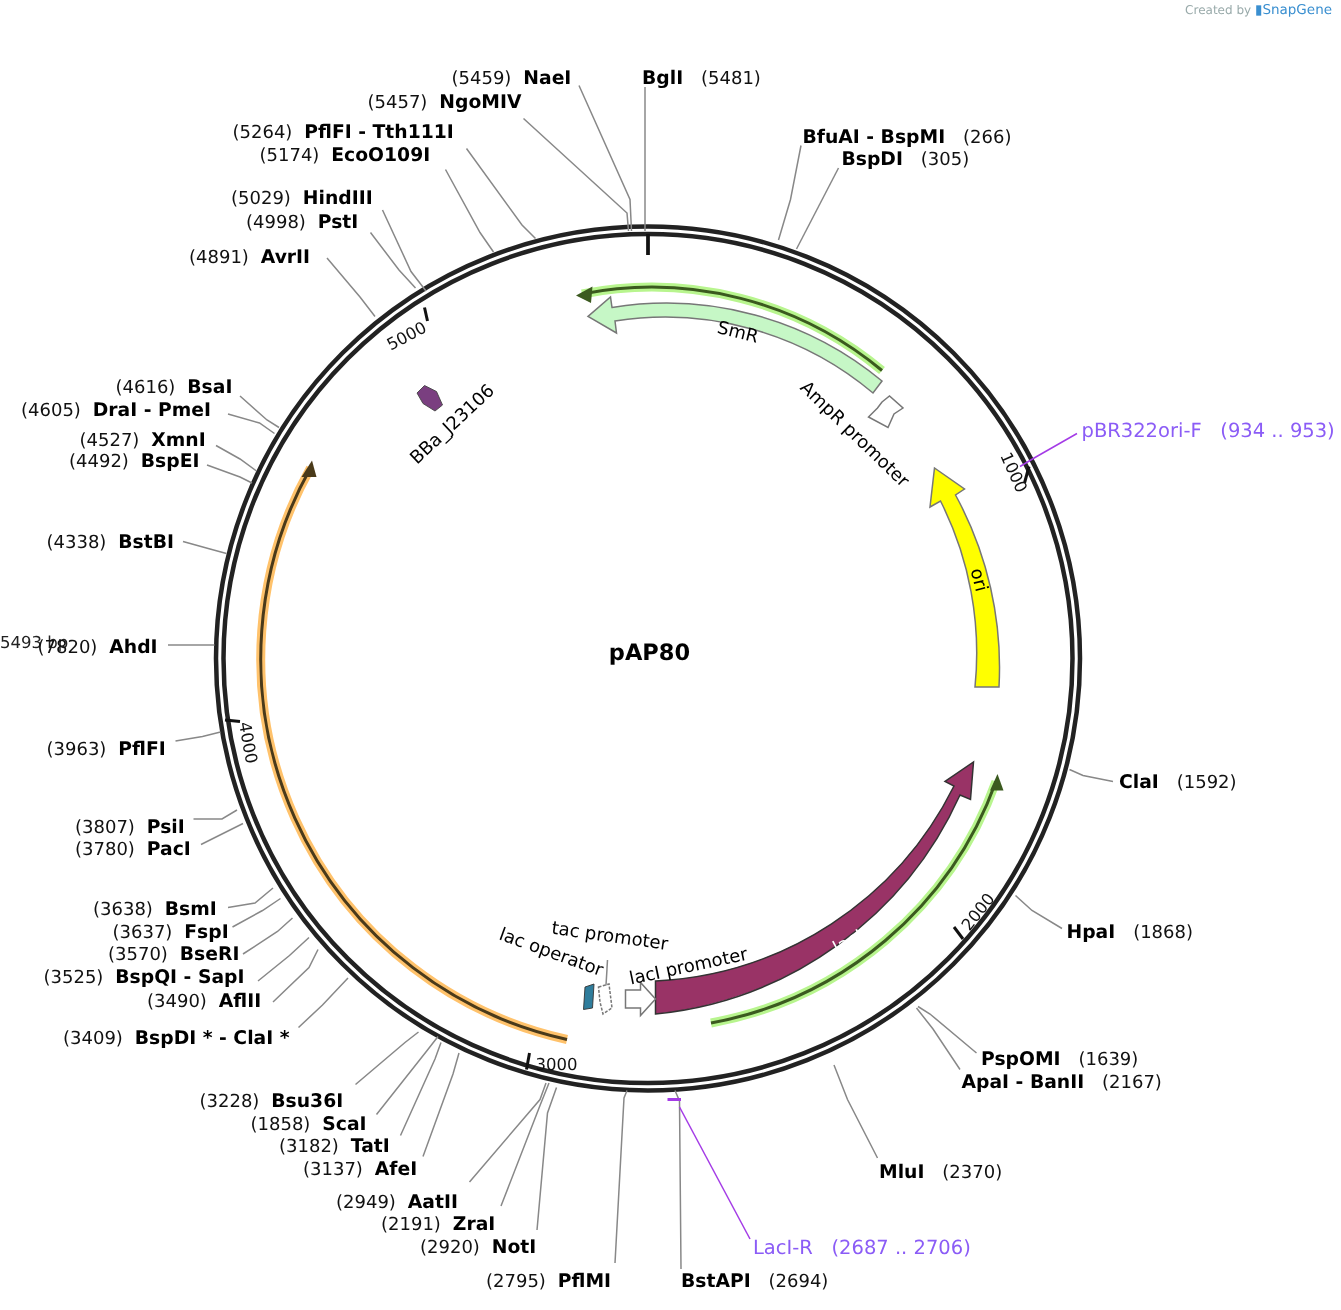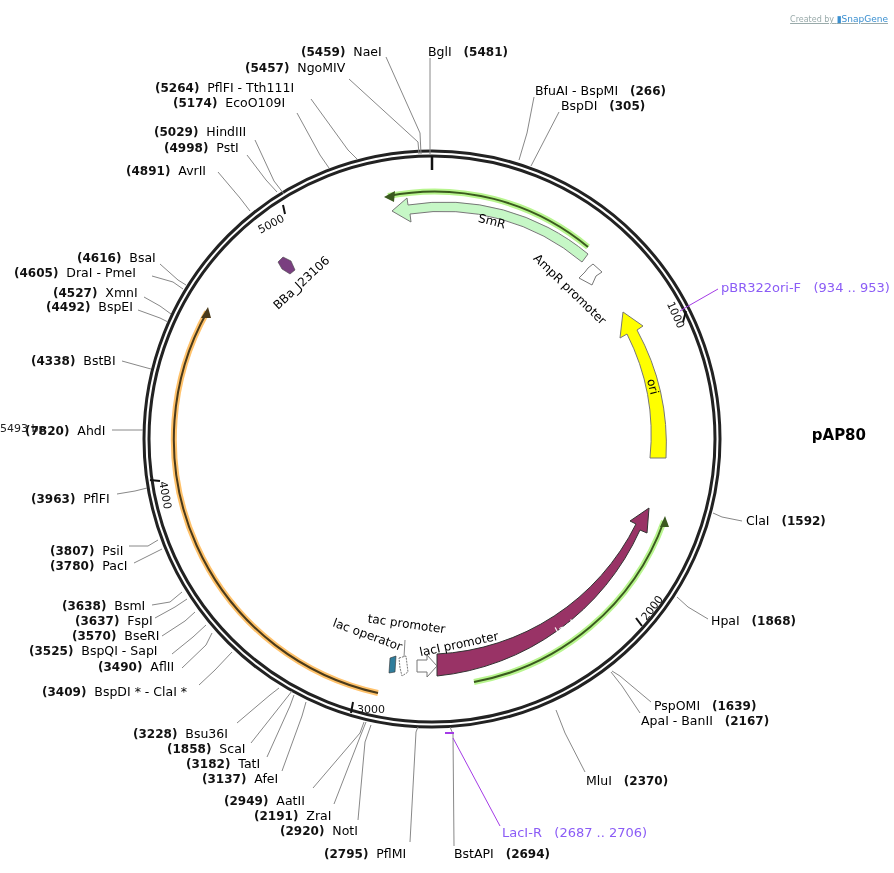--- a/index.html
+++ b/index.html
@@ -1,24 +1,24 @@
 <!DOCTYPE html>
 <html><head>
 <meta charset="utf-8">
 <style>
   html,body{margin:0;padding:0;background:#fff;}
   body{width:894px;height:873px;position:relative;overflow:hidden;font-family:"DejaVu Sans","Liberation Sans",sans-serif;}
   #map{position:absolute;left:0;top:0;}
-  .credit{position:absolute;right:6px;top:14px;font-size:8px;color:#9aa;font-family:"DejaVu Sans",sans-serif;text-decoration:underline;}
+  .credit{position:absolute;right:6px;top:2px;font-size:8px;color:#9aa;font-family:"DejaVu Sans",sans-serif;}
   .credit .brand{color:#3a8fd0;font-size:9px;}
   .lbl{position:absolute;white-space:nowrap;font-size:12.5px;color:#000;line-height:14px;}
-  .lbl .pos{font-weight:bold;color:#111;font-size:12px;margin-top:14px;}
-  .lbl .name{font-weight:normal;}
+  .lbl .pos{font-weight:normal;color:#111;font-size:12px;margin-top:14px;}
+  .lbl .name{font-weight:bold;}
   .primer{position:absolute;white-space:nowrap;font-size:13px;color:#8b5cf6;line-height:14px;}
-  .center-title{position:absolute;left:0;width:866px;text-align:right;top:426px;font-weight:bold;font-size:15px;}
+  .center-title{position:absolute;left:0;width:866px;text-align:center;top:426px;font-weight:bold;font-size:15px;}
   .center-sub{position:absolute;left:0;width:866px;text-align:left;top:422px;font-size:11px;color:#222;}
 </style>
 </head>
 <body>
 
 <div class="credit"><span>Created by</span> <span class="brand">▮</span><span class="brand">SnapGene</span></div>
 
 <svg id="map" width="894" height="873" viewBox="0 0 894 873">
 
   <g>

